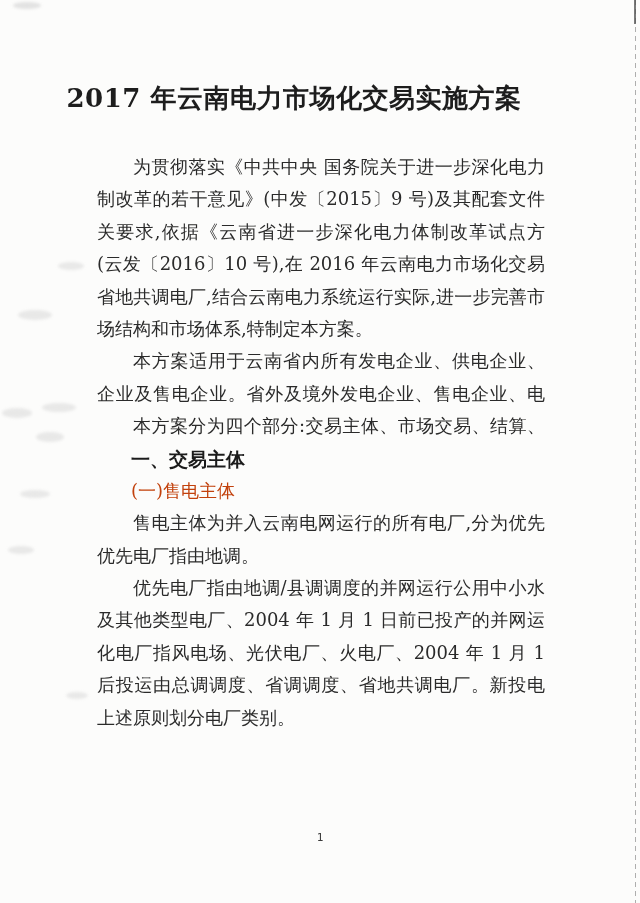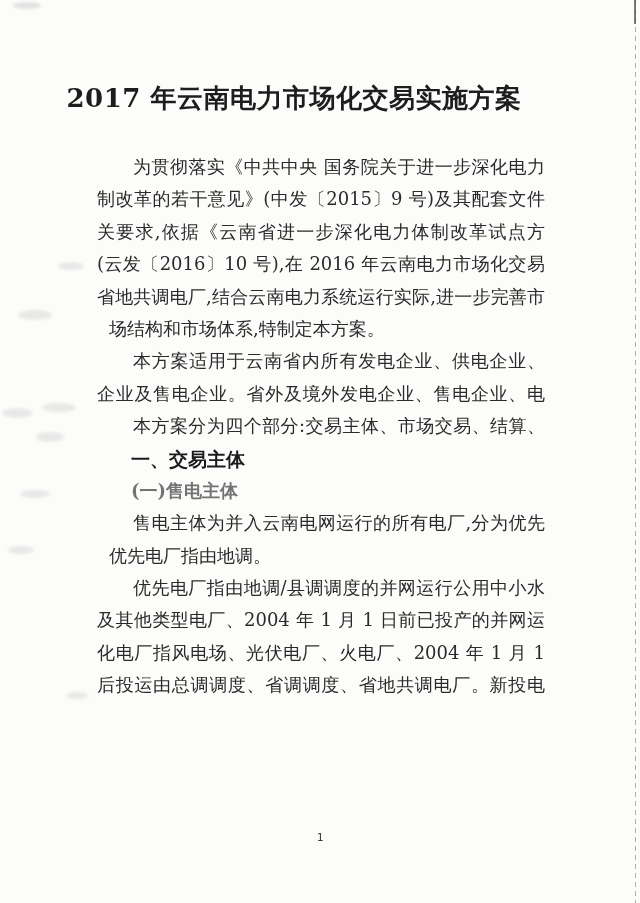--- a/index.html
+++ b/index.html
@@ -31,33 +31,33 @@
     left: 97px; top: 151px; width: 448px;
     font-size: 18px;
     line-height: 32.4px;
   }
   .line {
     height: 32.4px;
     text-align: justify;
     text-align-last: justify;
     overflow: hidden;
   }
-  .line.end { text-align: center; text-align-last: left; margin-left: 12px; }
+  .line.end { text-align: center; text-align-last: left; }
   .line.indent { text-indent: 36px; }
   .line.heading {
     font-family: "DejaVu Sans", sans-serif;
     font-weight: bold;
     font-size: 19px;
     color: #1b1b1b;
     text-align: right; text-align-last: left;
     text-indent: 34px;
   }
   .line.subheading {
-    font-weight: bold;
-    color: #737373;
+    font-weight: normal;
+    color: #c2410c;
     text-align: center; text-align-last: left;
     text-indent: 34px;
   }
 
   .page-number {
     position: absolute;
     top: 831px; left: 0; width: 640px;
     text-align: center;
     font-size: 11px;
     color: #3a3a3a;
@@ -111,20 +111,21 @@
     <div class="line">企业及售电企业。省外及境外发电企业、售电企业、电力用</div>
     <div class="line indent">本方案分为四个部分:交易主体、市场交易、结算、其</div>
     <div class="line heading">一、交易主体</div>
     <div class="line subheading">(一)售电主体</div>
     <div class="line indent">售电主体为并入云南电网运行的所有电厂,分为优先电</div>
     <div class="line end">优先电厂指由地调。</div>
     <div class="line indent">优先电厂指由地调/县调调度的并网运行公用中小水电</div>
     <div class="line">及其他类型电厂、2004 年 1 月 1 日前已投产的并网运行公用</div>
     <div class="line">化电厂指风电场、光伏电厂、火电厂、2004 年 1 月 1 日及以</div>
     <div class="line">后投运由总调调度、省调调度、省地共调电厂。新投电厂按</div>
+    <div class="line end">上述原则划分电厂类别。</div>
   </div>
 
   <div class="page-number">1</div>
 
   <div class="scan-line-right"></div>
   <div class="scan-line-right-cap"></div>
   <div class="smudge sm-tl"></div>
   <div class="smudge sm-a"></div>
   <div class="smudge sm-b"></div>
   <div class="smudge sm-c"></div>

